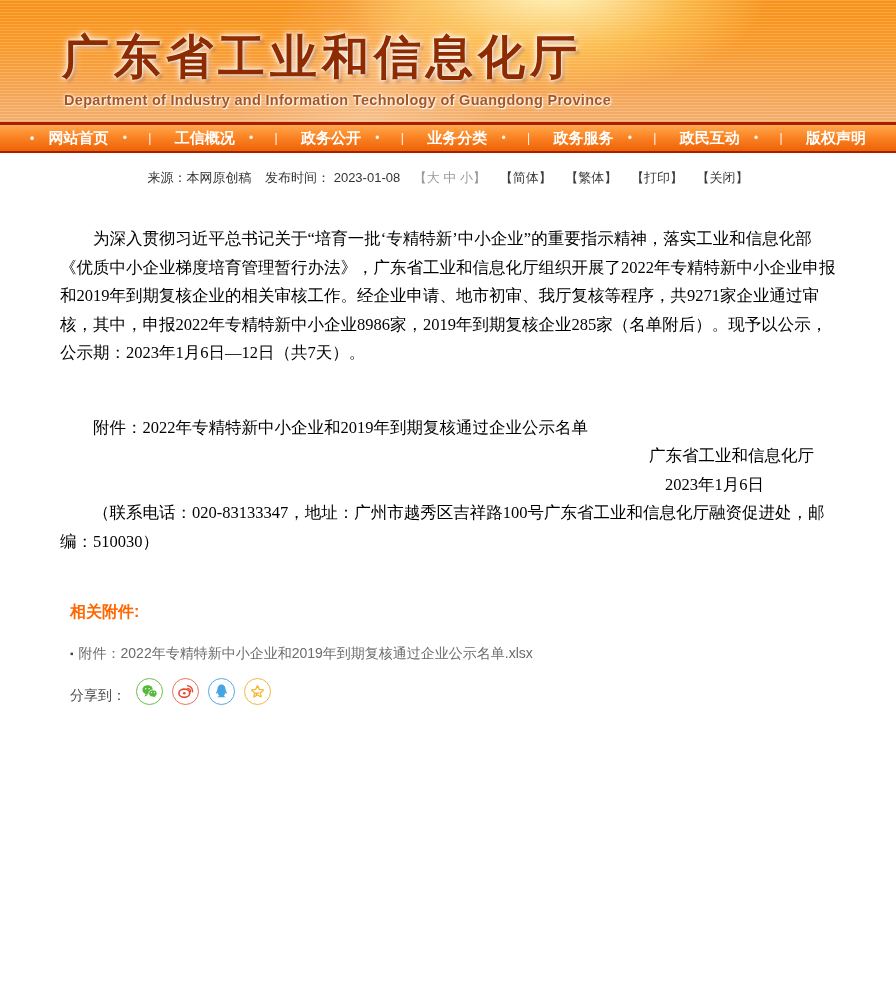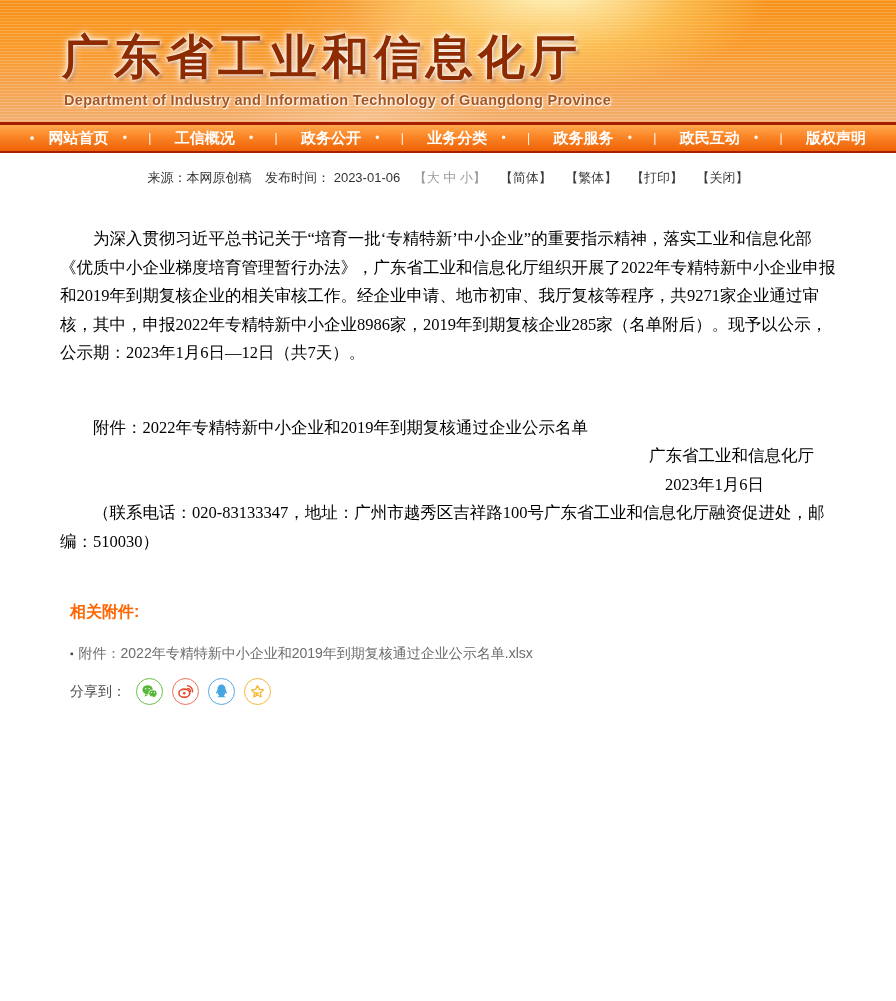--- a/index.html
+++ b/index.html
@@ -44,21 +44,21 @@
   .attach-line{margin-top:46px !important;}
   .sig{margin-top:82px;text-align:right;padding-right:22px;text-indent:0 !important;}
   .sig-date{margin-top:6px;text-align:right;padding-right:72px;text-indent:0 !important;}
   .contact{margin-top:6px;}
 
   
   .related{width:796px;margin:46px auto 8px;padding-left:20px;box-sizing:border-box;}
   .related-heading{font-size:16px;font-weight:bold;color:#f60;}
   .related-item{margin-top:22px;font-size:14px;color:#6b6b6b;cursor:pointer;}
   .related-item .bullet{color:#444;font-size:10px;margin-right:5px;vertical-align:1px;}
-  .share-row{display:flex;align-items:center;margin-top:15px;font-size:14px;color:#4a4a4a;}
+  .share-row{display:flex;align-items:flex-end;margin-top:15px;font-size:14px;color:#4a4a4a;}
   .share-row .icons{display:flex;margin-left:10px;}
   .share-btn{width:27px;height:27px;border-radius:50%;margin-right:9px;cursor:pointer;
     display:flex;align-items:center;justify-content:center;background:#fff;box-sizing:border-box;}
   .share-btn svg{display:block;}
   .ring-wechat{border:1.5px solid #6abf47;}
   .ring-weibo{border:1.5px solid #f0705a;}
   .ring-qq{border:1.5px solid #55a8e0;}
   .ring-qzone{border:1.5px solid #f5b73a;}
 
   
@@ -97,21 +97,21 @@
     <span class="sep">• |</span>
     <a>政民互动</a>
     <span class="sep">• |</span>
     <a>版权声明</a>
   </div>
 
   <div class="content">
 
     <div class="meta">
       <span>来源：本网原创稿</span>
-      <span>发布时间： 2023-01-06</span>
+      <span>发布时间： 2023-01-08</span>
       <span class="ctl size-ctl">【大 中 小】</span>
       <span class="ctl">【简体】</span>
       <span class="ctl">【繁体】</span>
       <span class="ctl">【打印】</span>
       <span class="ctl">【关闭】</span>
     </div>
 
     <div class="bodytext">
       <p>为深入贯彻习近平总书记关于“培育一批‘专精特新’中小企业”的重要指示精神，落实工业和信息化部《优质中小企业梯度培育管理暂行办法》，广东省工业和信息化厅组织开展了2022年专精特新中小企业申报和2019年到期复核企业的相关审核工作。经企业申请、地市初审、我厅复核等程序，共9271家企业通过审核，其中，申报2022年专精特新中小企业8986家，2019年到期复核企业285家（名单附后）。现予以公示，公示期：2023年1月6日—12日（共7天）。</p>
       <p class="attach-line">附件：2022年专精特新中小企业和2019年到期复核通过企业公示名单</p>

